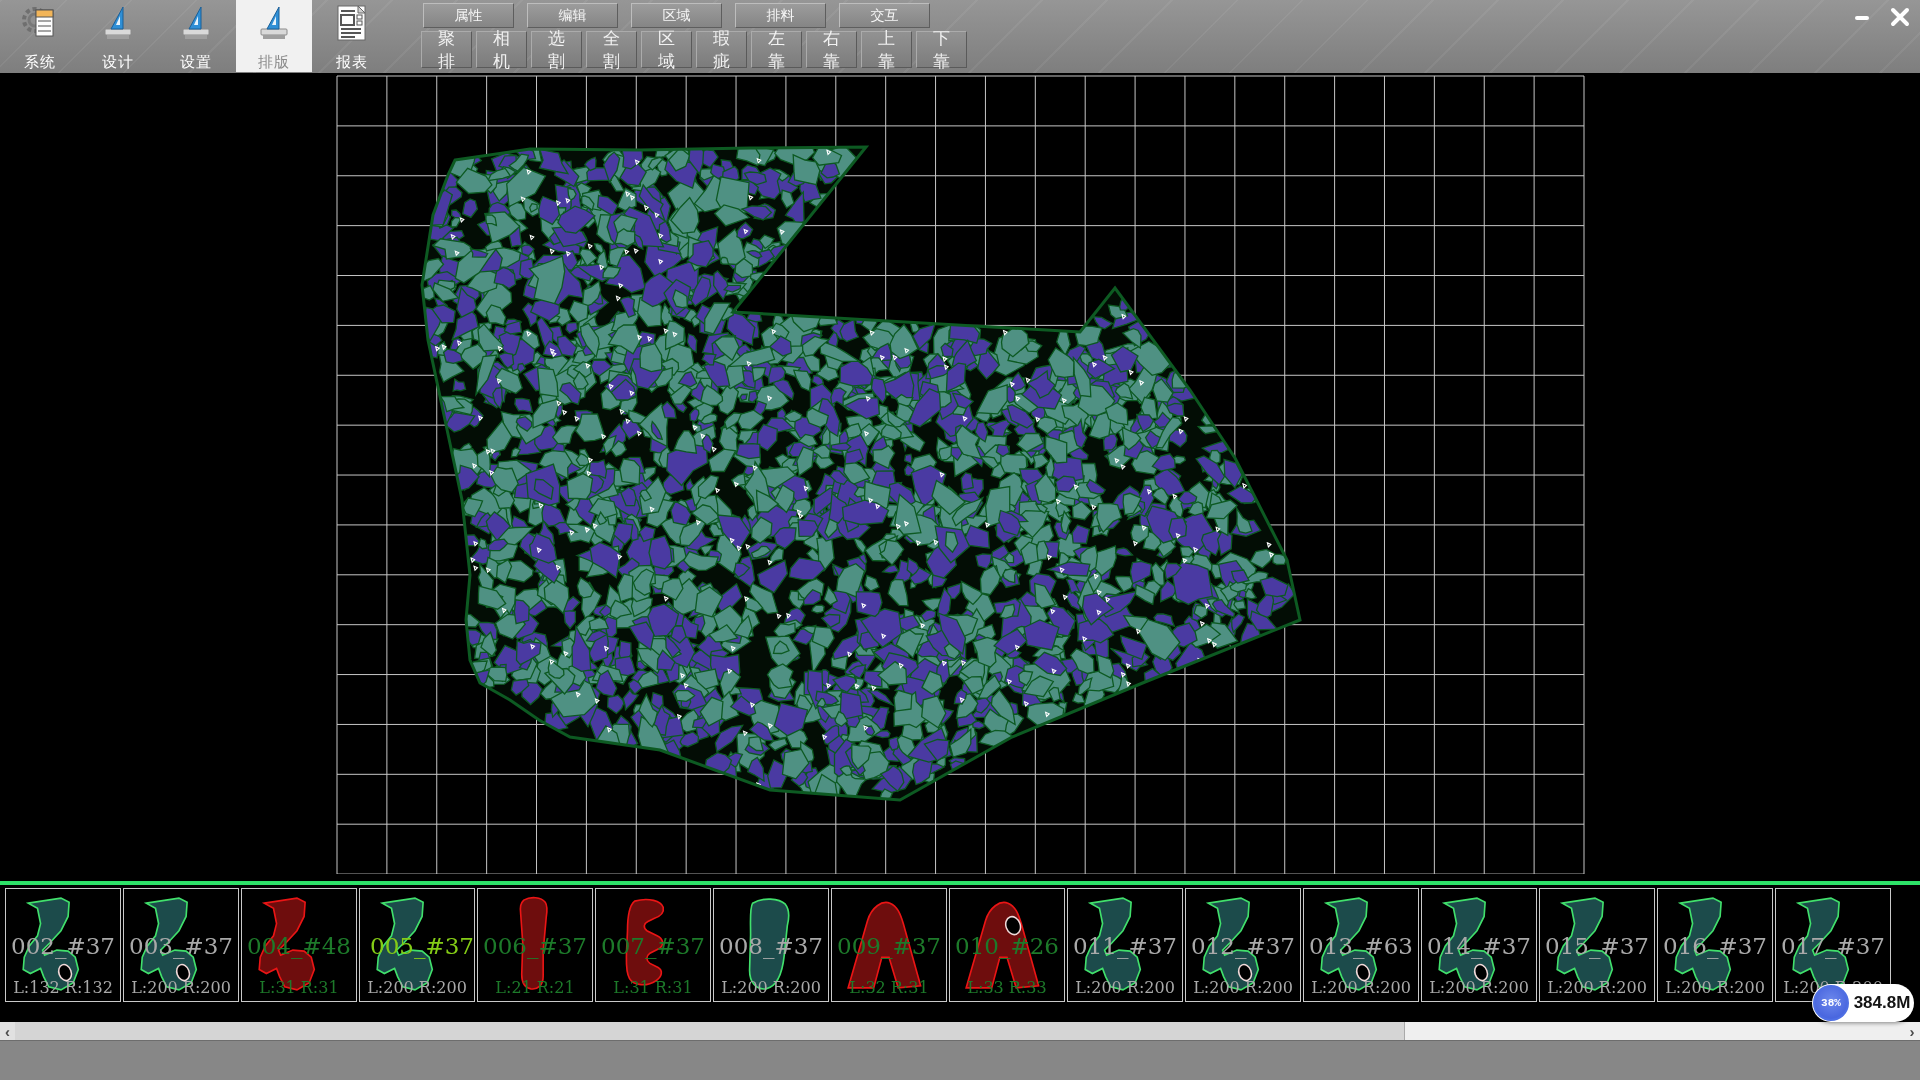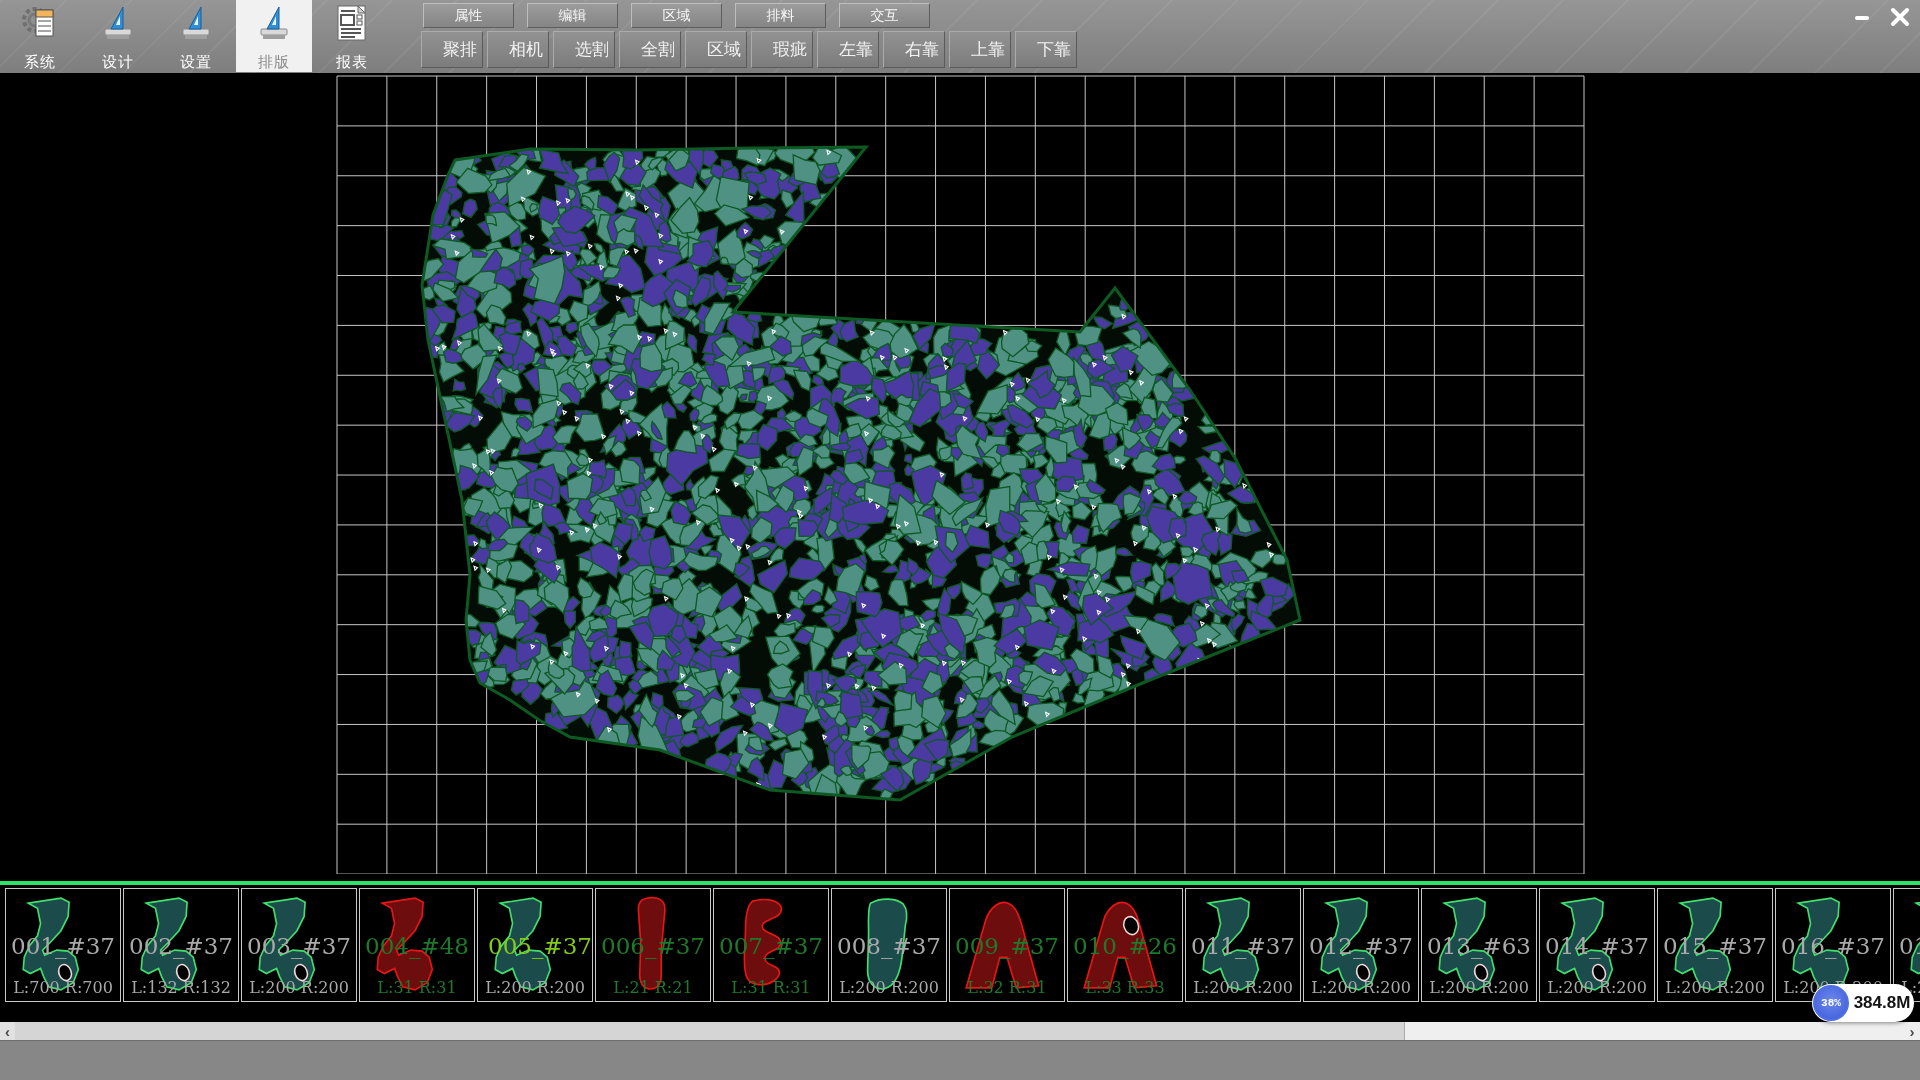--- a/index.html
+++ b/index.html
@@ -14,21 +14,21 @@
     justify-content:flex-start;padding-top:3px;box-sizing:border-box;cursor:default;}
   .nav-btn.active{background:#f1f1f1;}
   .nav-btn .nav-label{font-size:15px;color:#fff;margin-top:6px;letter-spacing:1px;}
   .nav-btn.active .nav-label{color:#8a8a8a;}
   .nav-ico{width:40px;height:40px;}
   #menu-row{position:absolute;left:423px;top:3px;display:flex;gap:13px;}
   .menu-btn{width:91px;height:25px;display:flex;align-items:center;justify-content:center;
     color:#f6f6f6;font-size:14px;background:linear-gradient(#9c9c9c,#858585);
     border:1px solid;border-color:#bdbdbd #5e5e5e #5e5e5e #bdbdbd;box-sizing:border-box;}
   #tool-row{position:absolute;left:421px;top:31px;display:flex;gap:4px;}
-  .tool-btn{width:62px;height:37px;display:flex;align-items:center;justify-content:center;
+  .tool-btn{width:51px;height:37px;display:flex;align-items:center;justify-content:center;
     color:#f2f2f2;font-size:17px;background:linear-gradient(#929292,#7c7c7c);
     border:1px solid;border-color:#ababab #5a5a5a #5a5a5a #ababab;box-sizing:border-box;padding-left:16px;}
   #win-controls{position:absolute;right:4px;top:4px;display:flex;gap:6px;}
   .win-btn{width:32px;height:26px;display:flex;align-items:center;justify-content:center;}
   
   #canvas-wrap{position:absolute;left:0;top:73px;width:1920px;height:811px;background:#000;}
   
   #thumb-strip{position:absolute;left:0;top:874px;width:1920px;height:148px;background:#000;overflow:hidden;}
   #thumb-accent{position:absolute;left:0;top:7px;width:1920px;height:4px;background:#2de268;}
   #thumb-row{position:absolute;left:5px;top:14px;display:flex;gap:2px;}
@@ -2100,28 +2100,20 @@
 </div>
 
 <div id="thumb-strip">
   <div id="thumb-accent"></div>
   <div id="thumb-row">
       <div class="thumb-cell">
         <svg width="102" height="108" viewBox="0 0 100 100">
           <path d="M16 9 L48 4 L56 8 L55 22 L48 36 L37 48 L30 55 L32 60 L44 55 L55 56 L62 62 L65 74 L60 87 L48 94 L36 91 L31 81 L28 73 L18 78 L11 74 L12 62 L17 51 L25 41 L28 29 L25 14 Z" fill="#1c4b4b" stroke="#41e06c" stroke-width="1.6"></path>
           <ellipse cx="52" cy="77" rx="6" ry="8" fill="#000" stroke="#efd8d8" stroke-width="1.5" transform="rotate(-20 52 77)"></ellipse>
         </svg>
-        <div class="thumb-name" style="color: rgb(169, 169, 169);">001_#37</div>
-        <div class="thumb-size" style="color: rgb(169, 169, 169);">L:700 R:700</div>
-      </div>
-      <div class="thumb-cell">
-        <svg width="102" height="108" viewBox="0 0 100 100">
-          <path d="M16 9 L48 4 L56 8 L55 22 L48 36 L37 48 L30 55 L32 60 L44 55 L55 56 L62 62 L65 74 L60 87 L48 94 L36 91 L31 81 L28 73 L18 78 L11 74 L12 62 L17 51 L25 41 L28 29 L25 14 Z" fill="#1c4b4b" stroke="#41e06c" stroke-width="1.6"></path>
-          <ellipse cx="52" cy="77" rx="6" ry="8" fill="#000" stroke="#efd8d8" stroke-width="1.5" transform="rotate(-20 52 77)"></ellipse>
-        </svg>
         <div class="thumb-name" style="color: rgb(169, 169, 169);">002_#37</div>
         <div class="thumb-size" style="color: rgb(169, 169, 169);">L:132 R:132</div>
       </div>
       <div class="thumb-cell">
         <svg width="102" height="108" viewBox="0 0 100 100">
           <path d="M16 9 L48 4 L56 8 L55 22 L48 36 L37 48 L30 55 L32 60 L44 55 L55 56 L62 62 L65 74 L60 87 L48 94 L36 91 L31 81 L28 73 L18 78 L11 74 L12 62 L17 51 L25 41 L28 29 L25 14 Z" fill="#1c4b4b" stroke="#41e06c" stroke-width="1.6"></path>
           <ellipse cx="52" cy="77" rx="6" ry="8" fill="#000" stroke="#efd8d8" stroke-width="1.5" transform="rotate(-20 52 77)"></ellipse>
         </svg>
         <div class="thumb-name" style="color: rgb(169, 169, 169);">003_#37</div>
         <div class="thumb-size" style="color: rgb(169, 169, 169);">L:200 R:200</div>

